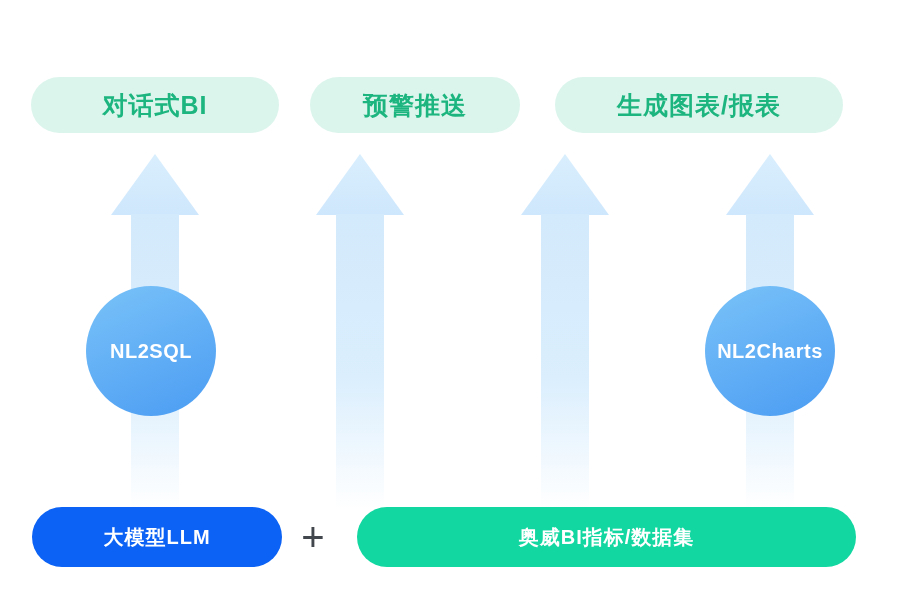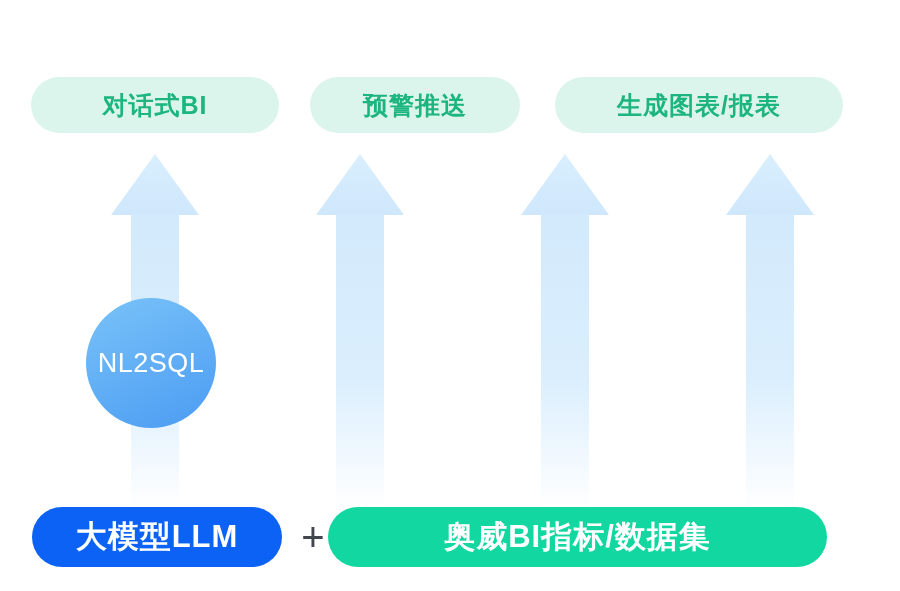--- a/index.html
+++ b/index.html
@@ -60,51 +60,51 @@
     color:var(--pill-text);
     font-size:25px;
     font-weight:600;
     text-align:center;
     letter-spacing:1px;
     z-index:3;
   }
   
   .circle{
     position:absolute;
-    top:266px;
+    top:254px;
     width:130px;height:130px;
     border-radius:50%;
     background:linear-gradient(155deg,var(--circle-top) 0%,var(--circle-bottom) 100%);
     color:var(--white);
-    font-size:27px;
-    font-weight:400;
+    font-size:20px;
+    font-weight:700;
     display:flex;
     align-items:center;
     justify-content:center;
     z-index:2;
     letter-spacing:0.5px;
   }
   
   .bottom-btn{
     position:absolute;
     top:475px;
     height:60px;
     line-height:60px;
     border-radius:30px;
     color:var(--white);
-    font-size:31px;
+    font-size:20px;
     font-weight:600;
     text-align:center;
     letter-spacing:1px;
     z-index:3;
     border:none;
     padding:0;
   }
   .llm-btn{ left:32px; width:250px; background:var(--llm-bg); }
-  .bi-btn{ left:328px; width:499px; background:var(--bi-bg); }
+  .bi-btn{ left:357px; width:499px; background:var(--bi-bg); }
   .plus{
     position:absolute;
     left:292px;
     top:477px;
     width:42px;
     height:56px;
     line-height:56px;
     text-align:center;
     font-size:40px;
     font-weight:400;
@@ -132,18 +132,19 @@
   <div class="arrow" style="left:726px">
     <div class="arrow-head"></div>
     <div class="arrow-shaft"></div>
   </div>
 
   <div class="pill" style="left:31px;width:248px">对话式BI</div>
   <div class="pill" style="left:555px;width:288px">生成图表/报表</div>
   <div class="pill" style="left:310px;width:210px">预警推送</div>
 
   <div class="circle" style="left:86px">NL2SQL</div>
+  <div class="circle" style="left:705px">NL2Charts</div>
 
   <div class="bottom-btn llm-btn">大模型LLM</div>
   <div class="plus">+</div>
   <div class="bottom-btn bi-btn">奥威BI指标/数据集</div>
 
 </div>
 
 </body></html>

